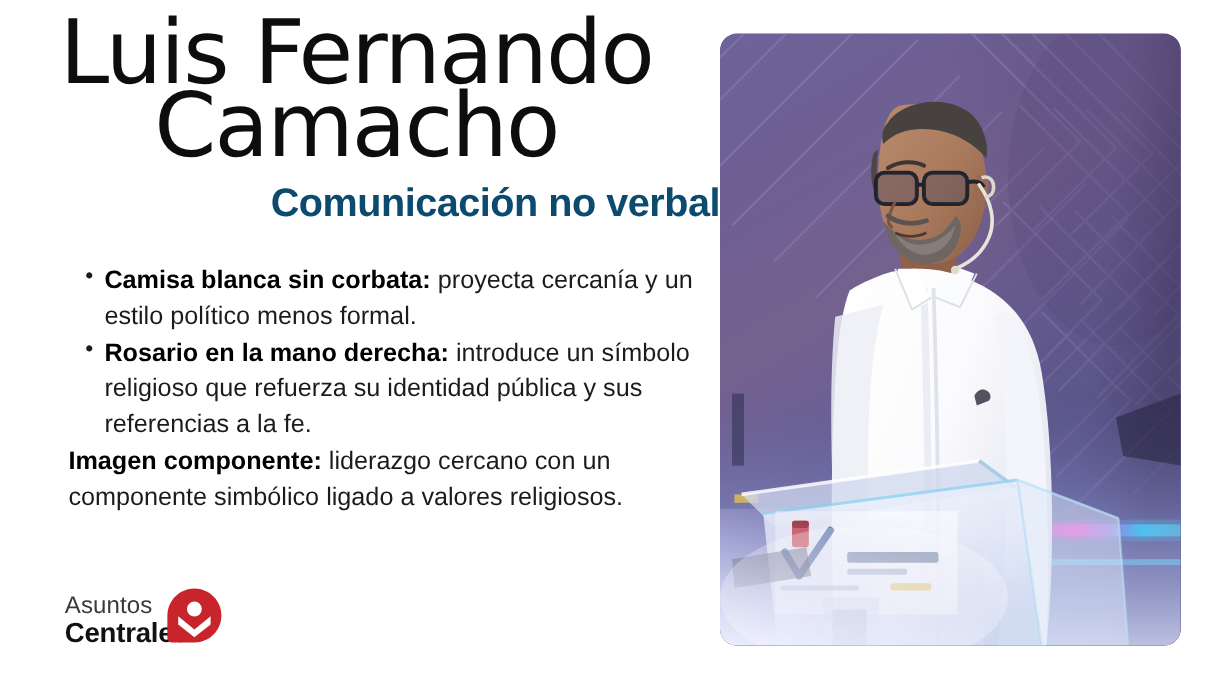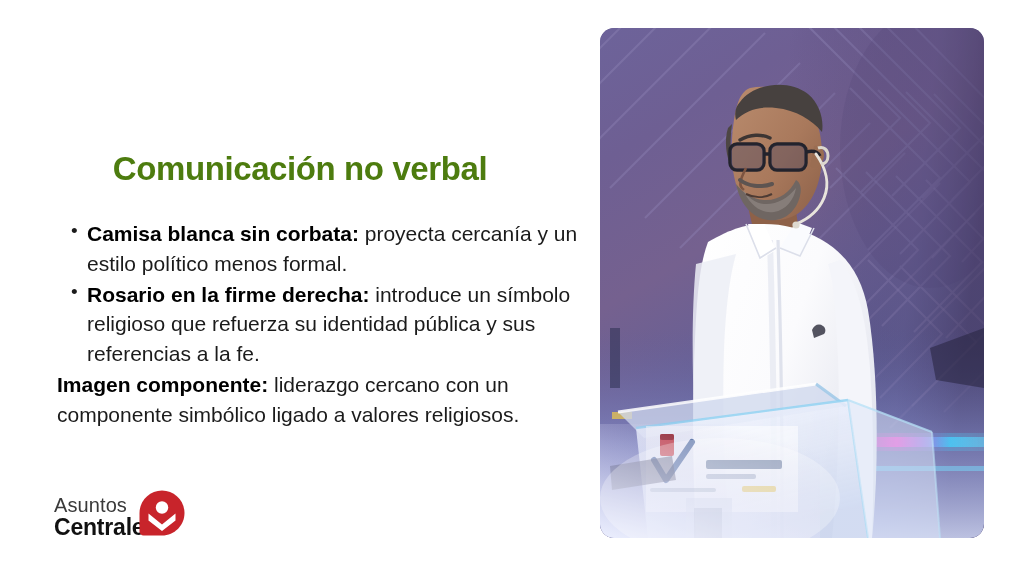--- a/index.html
+++ b/index.html
@@ -50,26 +50,26 @@
   .title-line.l2 {
     font-size: 74px;
     margin-left: -6px;
   }
 
   .subtitle {
     position: absolute;
     left: 0;
     top: 150px;
     width: 600px;
-    text-align: center;
+    text-align: right;
     font-family: "Liberation Sans", sans-serif;
     font-weight: bold;
     font-size: 33px;
     letter-spacing: -0.4px;
-    color: #4d7c0f;
+    color: #0c4a6e;
   }
 
   .body-block {
     position: absolute;
     left: 57px;
     top: 219px;
     width: 545px;
     font-size: 21px;
     line-height: 1.42;
     color: #1b1b1b;
@@ -154,27 +154,31 @@
   }
   .photo svg { display: block; }
 </style>
 </head>
 <body>
 
 <div id="slide">
 
   <div class="content-col">
 
+    <div class="title-block">
+      <div class="title-line l1">Luis Fernando</div>
+      <div class="title-line l2">Camacho</div>
+    </div>
 
     <div class="subtitle">Comunicación no verbal</div>
 
     <div class="body-block">
       <ul class="bullets">
         <li><span class="lead">Camisa blanca sin corbata:</span><span> proyecta cercanía y un estilo político menos formal.</span></li>
-        <li><span class="lead">Rosario en la firme derecha:</span><span> introduce un símbolo religioso que refuerza su identidad pública y sus referencias a la fe.</span></li>
+        <li><span class="lead">Rosario en la mano derecha:</span><span> introduce un símbolo religioso que refuerza su identidad pública y sus referencias a la fe.</span></li>
       </ul>
       <div class="closing"><span class="lead">Imagen componente:</span><span> liderazgo cercano con un componente simbólico ligado a valores religiosos.</span></div>
     </div>
 
     <div class="logo">
       <div class="logo-wordmark">
         <span class="logo-word-top">Asuntos</span>
         <span class="logo-word-bottom">Centrales</span>
       </div>
       <div class="logo-mark">

